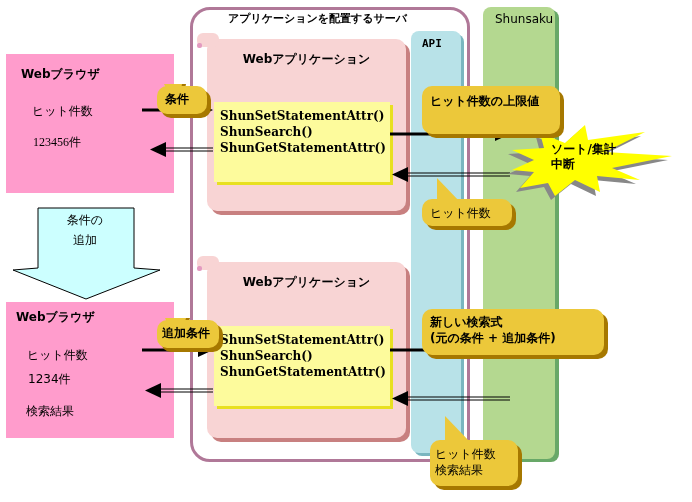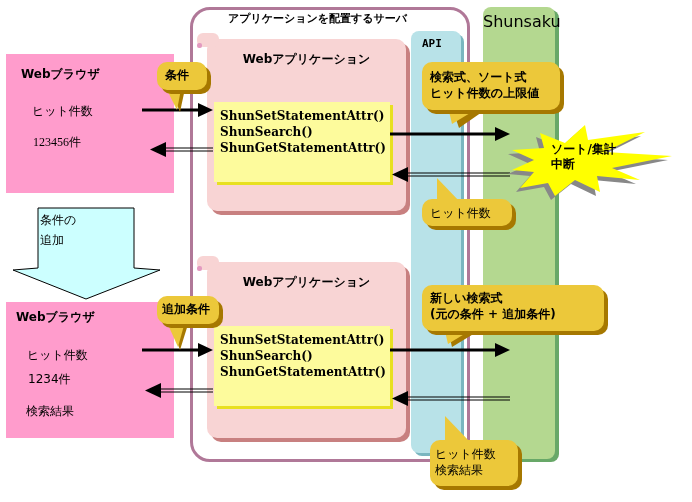--- a/index.html
+++ b/index.html
@@ -27,32 +27,32 @@
              font-family: "DejaVu Serif", serif; font-weight: bold; font-size: 12px; line-height: 16px; padding: 6px 0 0 6px; box-sizing: border-box; }
 
   
   .api { position: absolute; left: 411px; top: 31px; width: 50px; height: 422px; background: #b8e2e8;
          border-radius: 8px; box-shadow: 3px 3px 0 #7ab6c0; }
   .api .lbl { position: absolute; left: 11px; top: 6px; font-weight: bold; font-size: 11px; font-family: "DejaVu Sans Mono", monospace; }
 
   
   .shun { position: absolute; left: 483px; top: 7px; width: 72px; height: 452px; background: #b4d890;
           border-radius: 8px; box-shadow: 4px 3px 0 #68a868; }
-  .shun .lbl { position: absolute; left: 0px; top: 5px; font-size: 16px; }
+  .shun .lbl { position: absolute; left: 12px; top: 5px; font-size: 12px; }
 
   
   .bubble { position: absolute; background: #ecc83a; border-radius: 10px;
             box-shadow: 4px 4px 0 #a67800; font-size: 12px; line-height: 16px; box-sizing: border-box; }
-  .bubble.bold { font-weight: bold; }
+  .bubble.bold { font-weight: bold; margin-top: 24px; }
 
   
   svg { position: absolute; left: 0; top: 0; overflow: visible; }
 
   
-  .down-arrow-text { position: absolute; font-size: 12px; line-height: 20px; }
+  .down-arrow-text { position: absolute; font-size: 12px; text-align: center; line-height: 20px; }
 
   .star-text { position: absolute; font-weight: bold; font-size: 12px; line-height: 15px; }
 </style>
 </head>
 <body>
 
 <div class="server"></div>
 <div class="server-title">アプリケーションを配置するサーバ</div>
 
 <div class="shun">
@@ -172,21 +172,20 @@
 <div class="star-text" style="left:551px; top:142px;">
   <div>ソート/集計</div>
   <div>中断</div>
 </div>
 
 <div class="bubble bold" style="left:157px; top:62px; width:50px; height:28px; padding:5px 0 0 8px;">
   <span>条件</span>
 </div>
 
 <div class="bubble bold" style="left:422px; top:62px; width:138px; height:48px; padding:7px 0 0 8px;">
-  <div>検索式、ソート式</div>
   <div>ヒット件数の上限値</div>
 </div>
 
 <div class="bubble" style="left:422px; top:199px; width:90px; height:27px; padding:6px 0 0 8px;">
   <span>ヒット件数</span>
 </div>
 
 <div class="bubble bold" style="left:157px; top:296px; width:62px; height:28px; padding:5px 0 0 5px;">
   <span>追加条件</span>
 </div>

